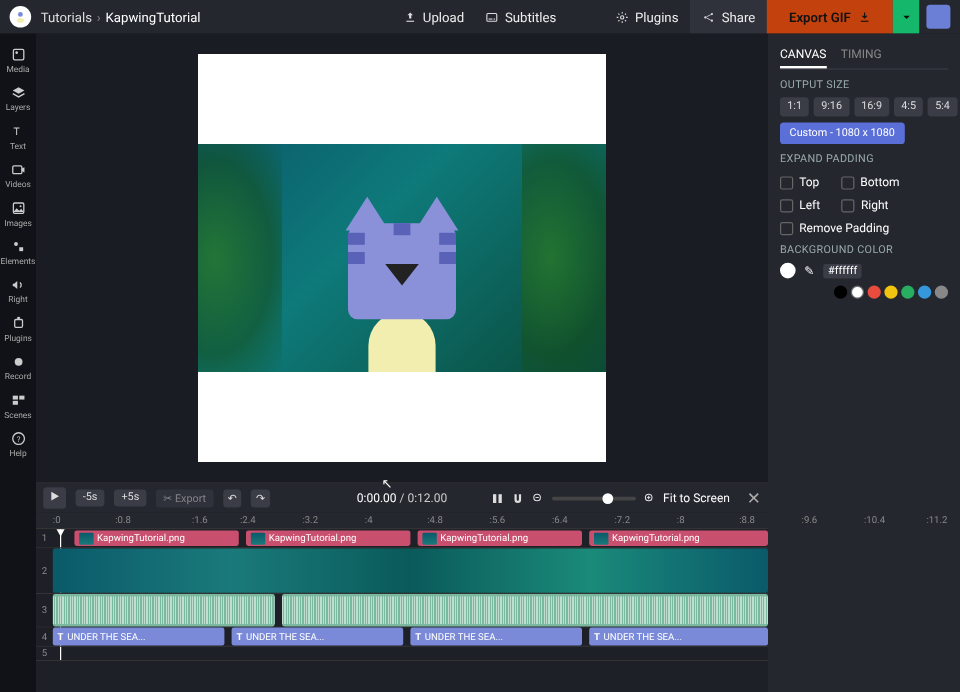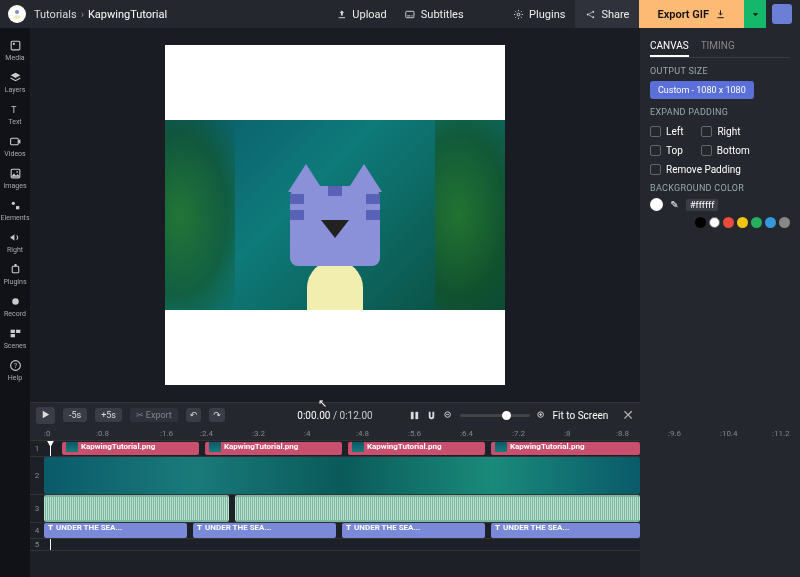--- a/index.html
+++ b/index.html
@@ -9,21 +9,21 @@
   .logo svg { width:12px; height:12px; }
   .crumbs { display:flex; align-items:center; gap:4px; font-size:11px; }
   .crumbs a { color:#ddd; }
   .crumbs span.sep { color:#888; }
   .top-mid { position:absolute; left:50%; transform:translateX(-50%); display:flex; gap:18px; }
   .tbtn { display:flex; align-items:center; gap:5px; color:#eee; font-size:11px; cursor:pointer; }
   .top-right { margin-left:auto; display:flex; align-items:center; gap:0; }
   .tr-btn { display:flex; align-items:center; gap:5px; padding:0 10px; height:28px; cursor:pointer; font-size:11px; color:#eee; }
   .tr-btn.settings { }
   .tr-btn.share { background:#2f323b; }
-  .export { background:#fdba74; color:#111; height:28px; display:flex; align-items:center; padding:0 18px; font-weight:600; font-size:11px; cursor:pointer; gap:6px; }
+  .export { background:#c2410c; color:#111; height:28px; display:flex; align-items:center; padding:0 18px; font-weight:600; font-size:11px; cursor:pointer; gap:6px; }
   .export-dd { background:#15b86b; width:22px; height:28px; display:flex; align-items:center; justify-content:center; cursor:pointer; }
   .avatar { width:20px; height:20px; border-radius:3px; background:#6b7fd7; margin-left:6px; }
   .main { display:flex; height:calc(100% - 28px); }
   .leftbar { width:30px; background:#111218; display:flex; flex-direction:column; align-items:center; padding-top:6px; }
   .lbtn { width:30px; height:32px; display:flex; flex-direction:column; align-items:center; justify-content:center; gap:2px; color:#aaa; font-size:7px; cursor:pointer; }
   .lbtn svg { width:13px; height:13px; fill:#ccc; }
   .center { flex:1; display:flex; flex-direction:column; }
   .stage { flex:1; display:flex; align-items:center; justify-content:center; background:#1a1c23; position:relative; }
   .canvas { width:340px; height:340px; background:#fff; display:flex; align-items:center; justify-content:center; }
   .video-frame { width:340px; height:190px; background:linear-gradient(135deg,#0a5a6a,#0e7a7a 40%,#0a4a3a); position:relative; overflow:hidden; }
@@ -71,21 +71,21 @@
   .zoom-slider { width:70px; height:3px; background:#444; border-radius:2px; position:relative; }
   .zoom-thumb { position:absolute; width:9px; height:9px; background:#fff; border-radius:50%; top:-3px; left:60%; }
   .tl-ruler { height:14px; background:#25272f; display:flex; font-size:8px; color:#888; position:relative; border-bottom:1px solid #333; }
   .tl-ruler span { position:absolute; top:2px; }
   .tl-tracks { overflow:hidden; }
   .track { height:16px; display:flex; align-items:center; border-bottom:1px solid #333; position:relative; }
   .track.tall { height:38px; }
   .track.med { height:28px; }
   .tnum { width:14px; text-align:center; font-size:8px; color:#888; background:#1e2028; height:100%; display:flex; align-items:center; justify-content:center; flex-shrink:0; }
   .tcontent { flex:1; position:relative; height:100%; }
-  .clip { position:absolute; height:100%; border-radius:2px; display:flex; align-items:flex-start; padding:0 4px; font-size:8px; color:#fff; overflow:hidden; gap:3px;font-weight:bold; }
+  .clip { position:absolute; height:100%; border-radius:2px; display:flex; align-items:center; padding:0 4px; font-size:8px; color:#fff; overflow:hidden; gap:3px; }
   .clip.img { background:#c94f6e; top:1px; bottom:1px; height:auto; }
   .clip.vid { background:linear-gradient(90deg,#0a5a6a,#1a7a7a,#0a5a5a,#1a8a7a,#0a5a6a); }
   .clip.aud { background:#7bb8a0; }
   .clip.txt { background:#7a8ad8; }
   .thumb-mini { width:12px; height:10px; background:linear-gradient(#0a5a6a,#1a7a7a); border-radius:1px; }
   .wave { position:absolute; inset:2px 0; background:repeating-linear-gradient(90deg,#cfe8dc 0 1px,transparent 1px 2px); opacity:0.8; }
   .playhead { position:absolute; top:0; bottom:0; width:1px; background:#fff; left:20px; }
   .playhead::before { content:''; position:absolute; top:-2px; left:-4px; width:9px; height:8px; background:#fff; clip-path:polygon(0 0,100% 0,50% 100%); }
   .close-x { cursor:pointer; font-size:14px; color:#aaa; margin-left:8px; }
   svg.ic { width:11px; height:11px; fill:#ddd; }
@@ -382,40 +382,47 @@
       </div>
     </div>
   </div>
 
   <div class="rightpanel">
     <div class="rtabs">
       <div class="rtab active">CANVAS</div>
       <div class="rtab">TIMING</div>
     </div>
     <div class="rlabel">OUTPUT SIZE</div>
+    <div class="ratio-row" id="ratios">
+        <div class="ratio">1:1</div>
+        <div class="ratio">9:16</div>
+        <div class="ratio">16:9</div>
+        <div class="ratio">4:5</div>
+        <div class="ratio">5:4</div>
+      </div>
     <div class="custom-btn">Custom - 1080 x 1080</div>
     <div class="rlabel">EXPAND PADDING</div>
     <div class="chk-pair">
       <div class="chk-row">
           <div class="chk"></div>
+          <span>Top</span>
+        </div>
+      <div class="chk-row">
+          <div class="chk"></div>
+          <span>Bottom</span>
+        </div>
+    </div>
+    <div class="chk-pair">
+      <div class="chk-row">
+          <div class="chk"></div>
           <span>Left</span>
         </div>
       <div class="chk-row">
           <div class="chk"></div>
           <span>Right</span>
-        </div>
-    </div>
-    <div class="chk-pair">
-      <div class="chk-row">
-          <div class="chk"></div>
-          <span>Top</span>
-        </div>
-      <div class="chk-row">
-          <div class="chk"></div>
-          <span>Bottom</span>
         </div>
     </div>
     <div class="chk-row">
         <div class="chk"></div>
         <span>Remove Padding</span>
       </div>
     <div class="rlabel">BACKGROUND COLOR</div>
     <div class="hex-row">
       <div class="swatch-white"></div>
       <div class="eyedrop">✎</div>

